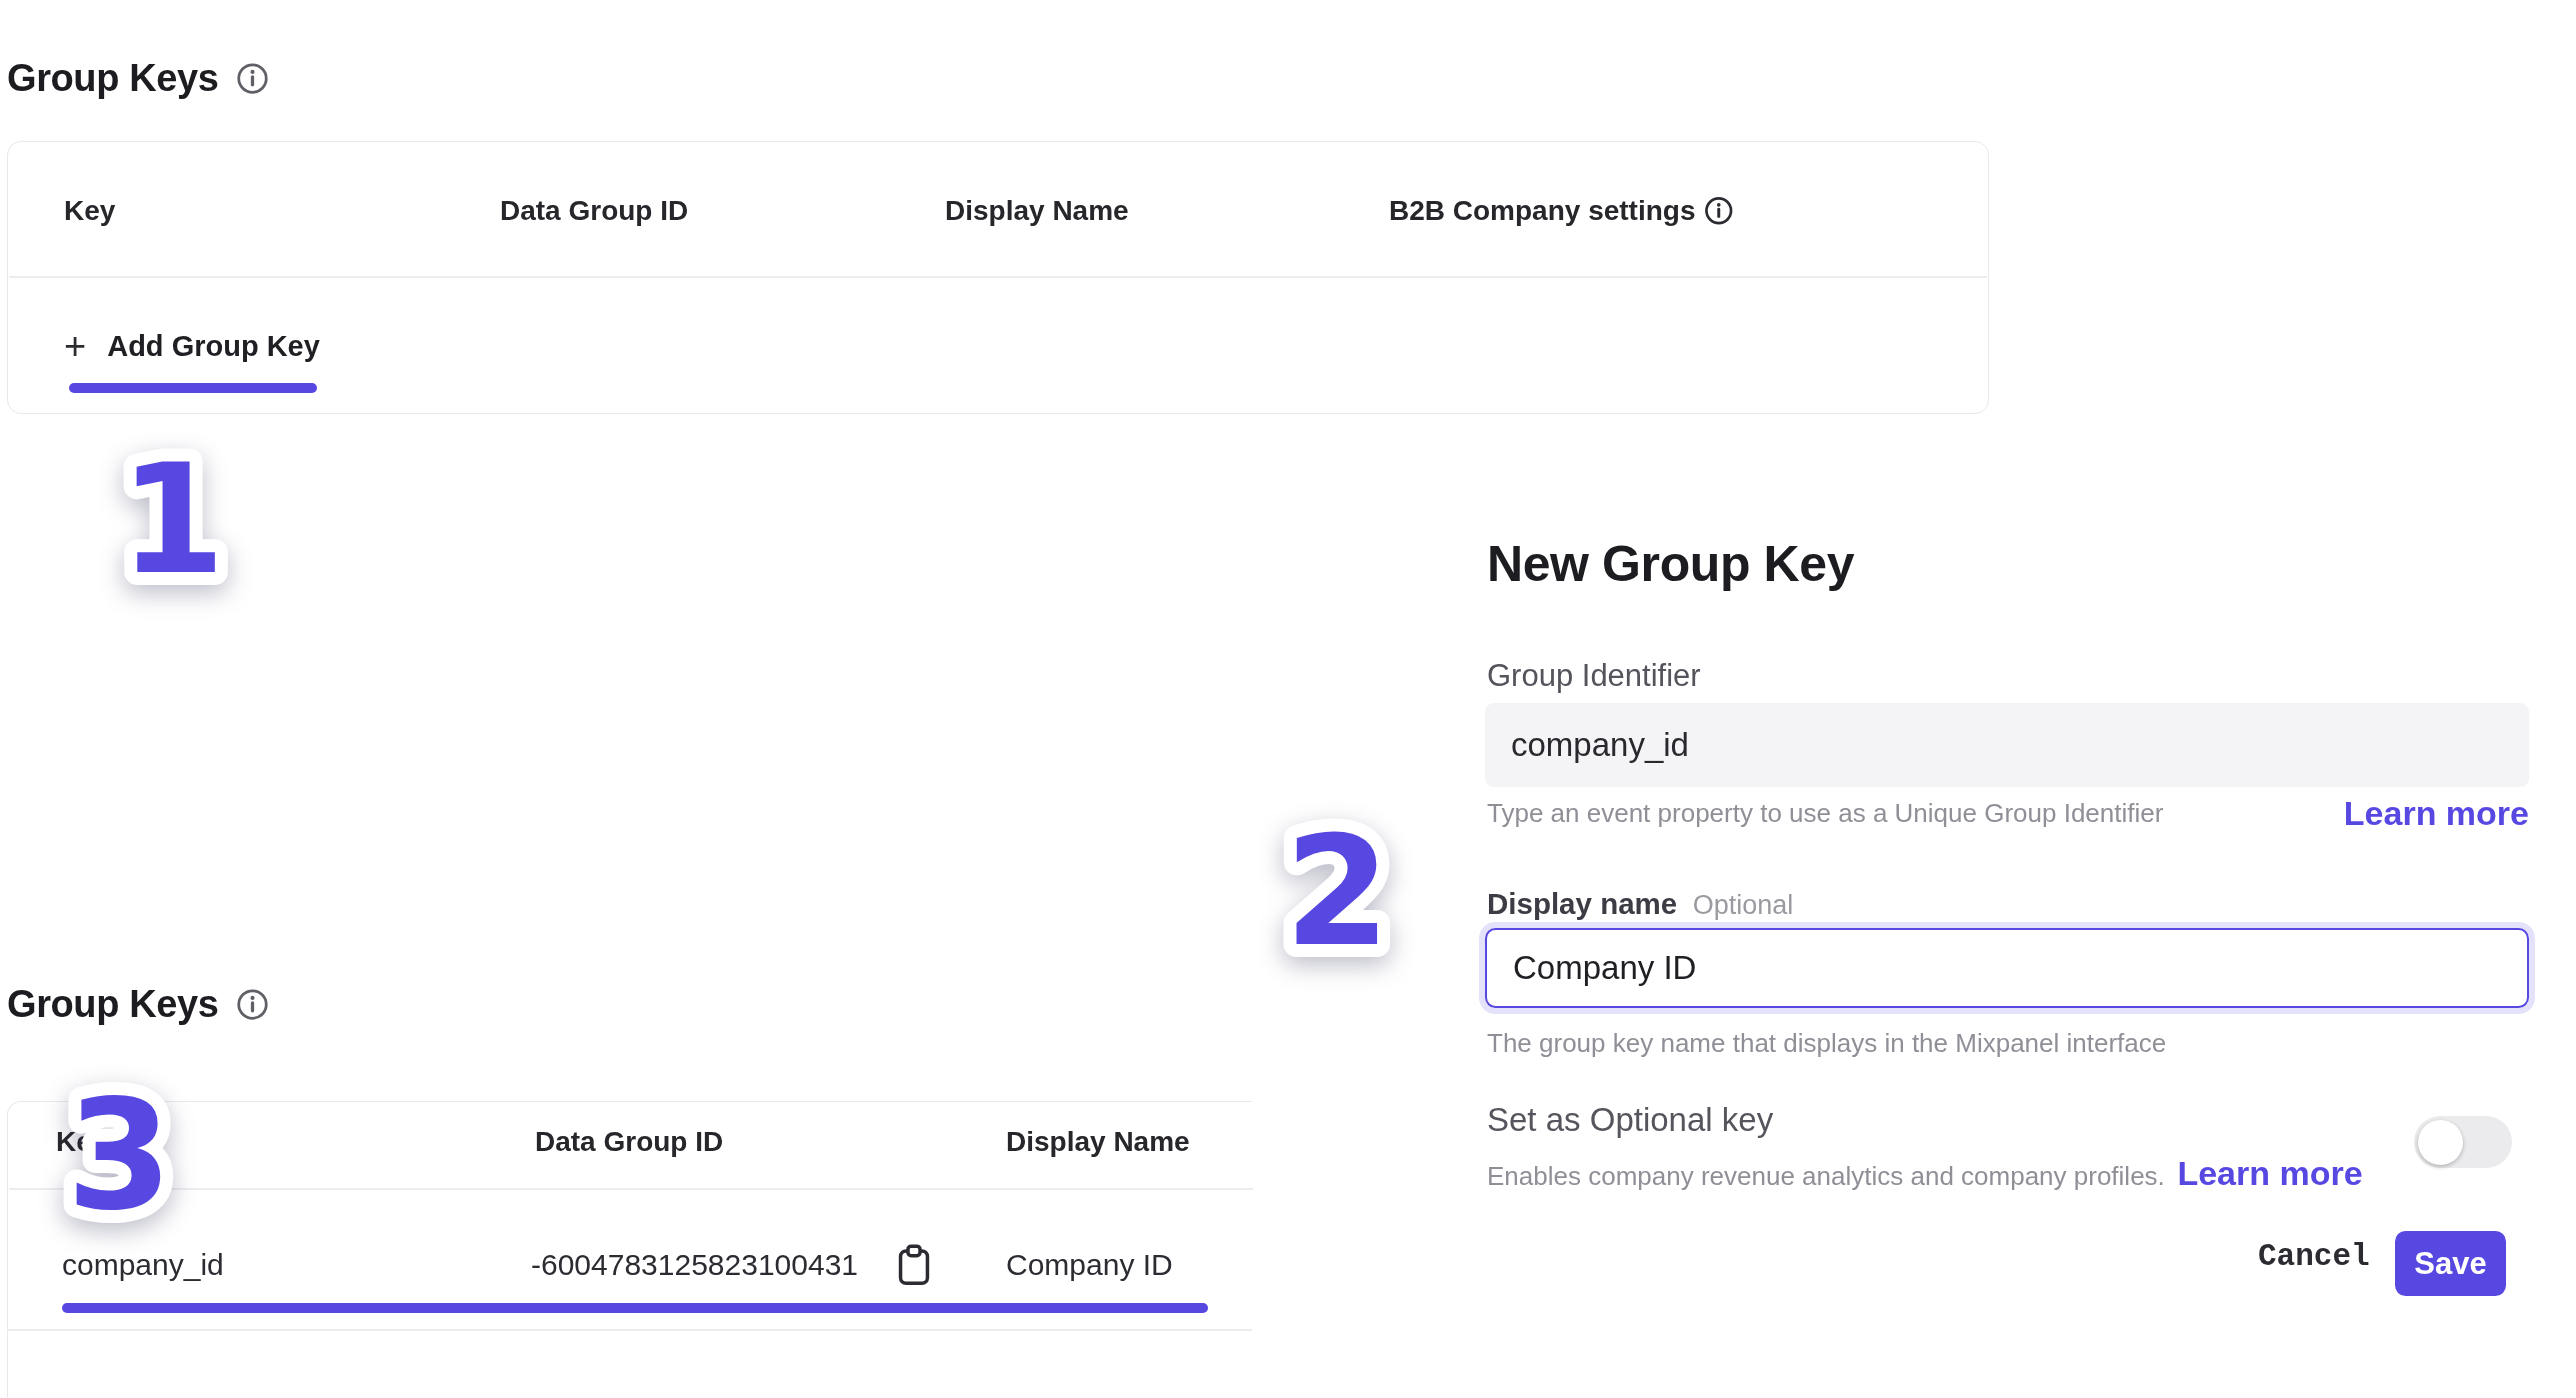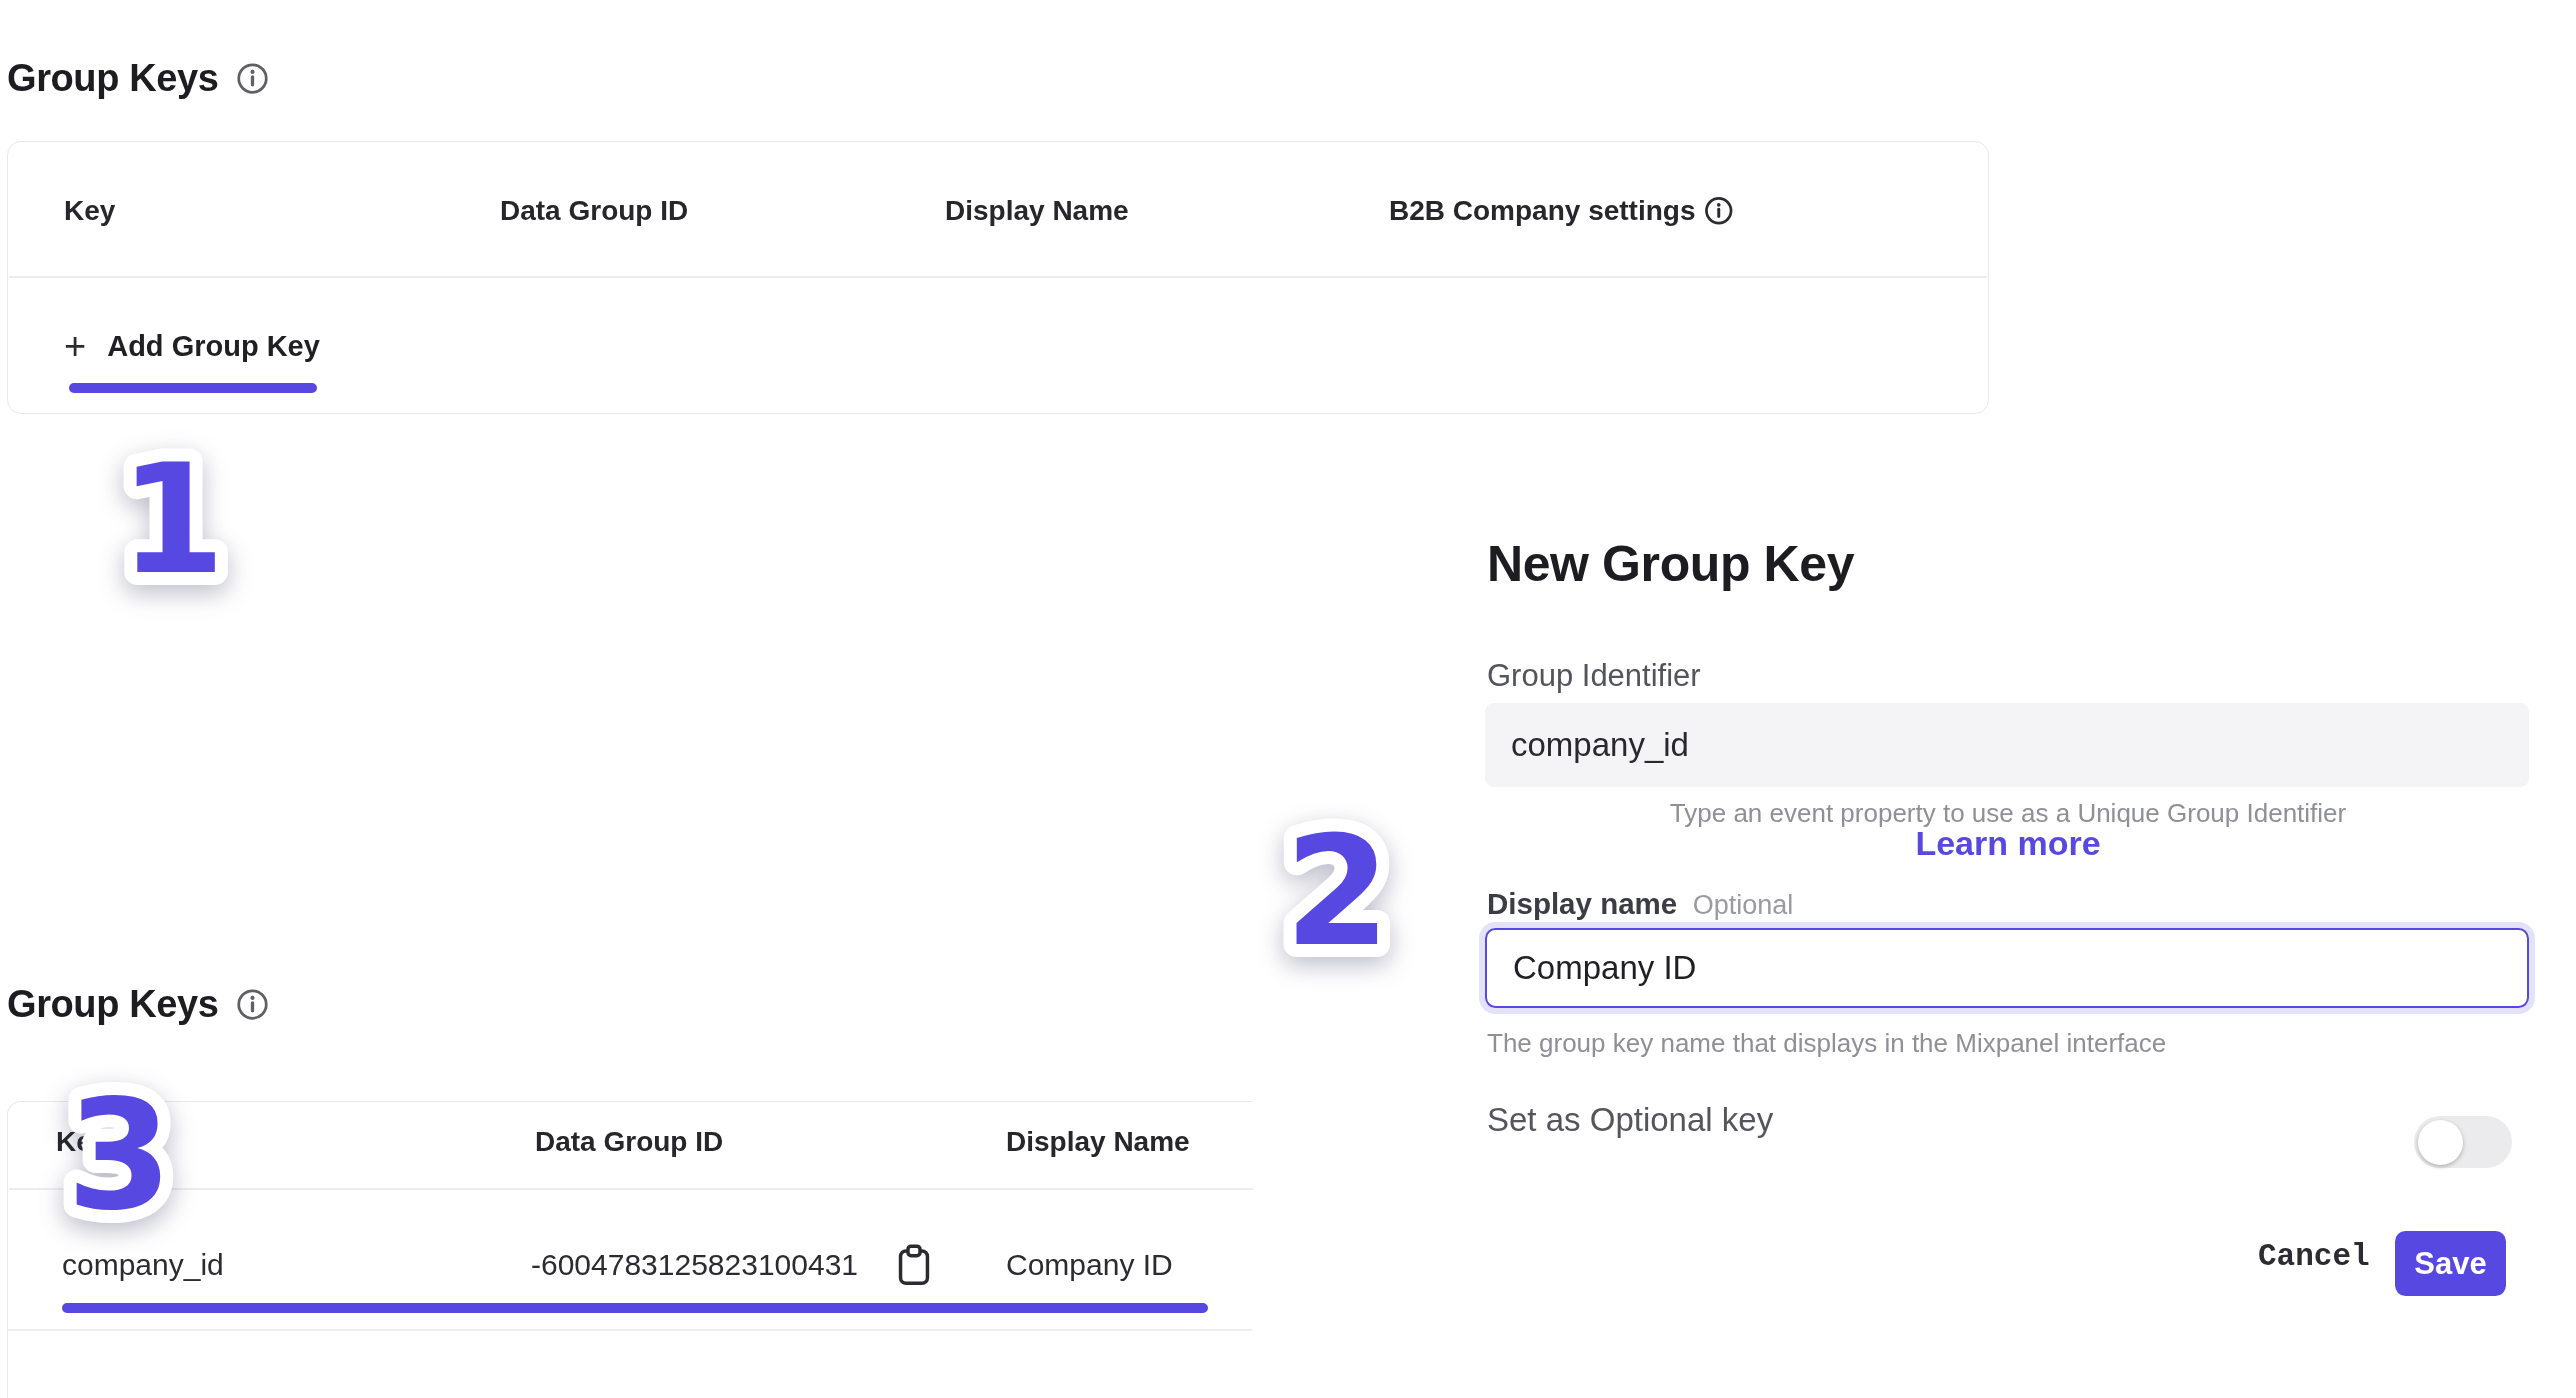--- a/index.html
+++ b/index.html
@@ -97,35 +97,39 @@
   <div class="abs accent-underline" style="left:69px;top:383px;width:248px;"></div>
 
   <svg class="abs step-badge" style="left:103px;top:432px;" width="139" height="174" viewBox="0 0 160 200">
     <text x="80" y="100" text-anchor="middle" dominant-baseline="central">1</text>
   </svg>
 
   <div class="abs form-title" style="left:1487px;top:540px;">New Group Key</div>
 
   <div class="abs field-label" style="left:1487px;top:658px;">Group Identifier</div>
   <input class="abs text-input" style="left: 1485px; top: 703px;" value="company_id">
-  <div class="abs" style="left:1487px;top:799px;width:1042px;display:flex;justify-content:space-between;align-items:center;flex-direction:column;">
+  <div class="abs" style="left:1487px;top:799px;width:1042px;display:flex;justify-content:space-between;align-items:center;">
     <span class="helper">Type an event property to use as a Unique Group Identifier</span>
     <span class="link">Learn more</span>
   </div>
 
   <div class="abs" style="left:1487px;top:886px;display:flex;align-items:baseline;">
     <span class="field-label-strong">Display name</span>
     <span class="optional-tag">Optional</span>
   </div>
   <input class="abs text-input focused" style="left: 1485px; top: 928px;" value="Company ID">
   <div class="abs helper" style="left:1487px;top:1029px;">The group key name that displays in the Mixpanel interface</div>
 
   <div class="abs" style="left:1487px;top:1102px;font-size:33px;font-weight:500;color:#55555d;line-height:36px;">Set as Optional key</div>
   <div class="abs toggle" style="left:2414px;top:1116px;">
     <div class="knob"></div>
+  </div>
+  <div class="abs" style="left:1487px;top:1159px;white-space:nowrap;">
+    <span class="helper">Enables company revenue analytics and company profiles.</span>
+    <span class="link" style="margin-left:8.7px;">Learn more</span>
   </div>
 
   <div class="abs btn-text" style="left:2258px;top:1239px;">Cancel</div>
   <button class="abs btn-primary" style="left:2395px;top:1231px;">Save</button>
 
   <svg class="abs step-badge" style="left:1268px;top:804px;" width="139" height="174" viewBox="0 0 160 200">
     <text x="80" y="100" text-anchor="middle" dominant-baseline="central">2</text>
   </svg>
 
   <div class="abs" style="left:7px;top:982px;display:flex;align-items:center;gap:17.4px;">

